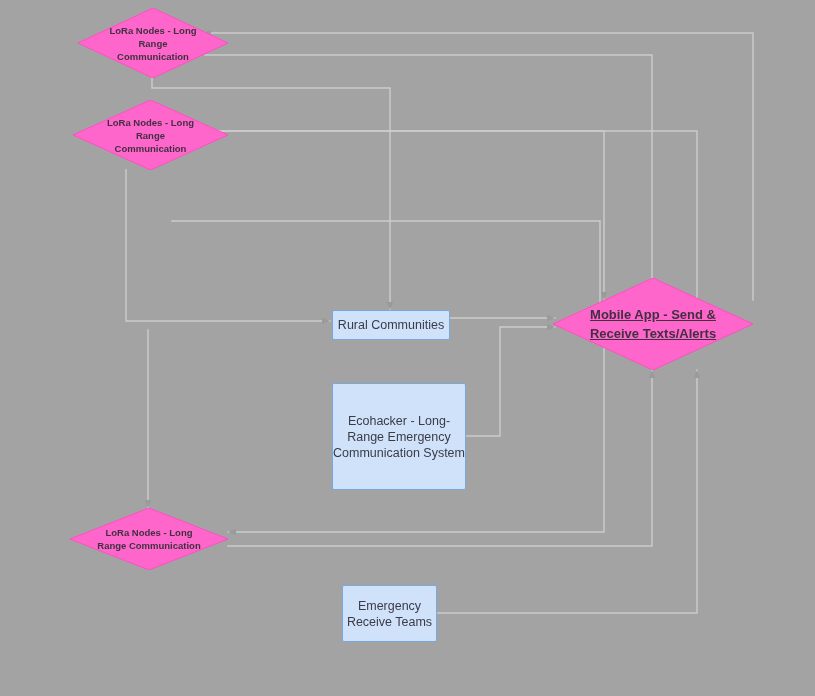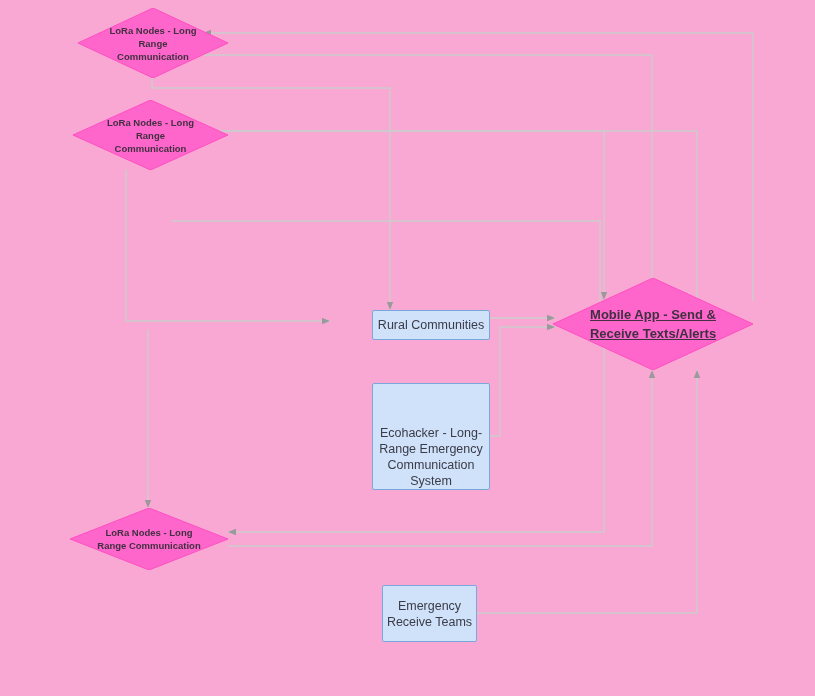--- a/index.html
+++ b/index.html
@@ -7,21 +7,21 @@
     padding: 0;
     background: #ffffff;
   }
   body {
     font-family: "Liberation Sans", sans-serif;
   }
   #canvas {
     position: relative;
     width: 815px;
     height: 696px;
-    background: #f9a8d4;
+    background: #a3a3a3;
     overflow: hidden;
   }
   #edges {
     position: absolute;
     left: 0;
     top: 0;
     width: 815px;
     height: 696px;
   }
   .node {
@@ -33,21 +33,20 @@
     text-align: center;
     color: #333333;
   }
   .rect {
     background: #cfe2f9;
     border: 1px solid #7aa8dd;
     border-radius: 2px;
     font-size: 12.5px;
     line-height: 16px;
     color: #3b3b48;
-    margin-left: 40px;
   }
   .diamond-wrap {
     position: absolute;
   }
   .diamond-shape {
     position: absolute;
     left: 0;
     top: 0;
     width: 100%;
     height: 100%;
@@ -126,21 +125,21 @@
     <span>Rural Communities</span>
   </div>
 
   <div class="diamond-wrap d-large" style="left:553px; top:278px; width:200px; height:92px;">
     <svg class="diamond-shape" viewBox="0 0 200 92" preserveAspectRatio="none" xmlns="http://www.w3.org/2000/svg">
       <polygon points="100,0 200,46 100,92 0,46" fill="#ff66cc" stroke="#ff4ec2" stroke-width="1"></polygon>
     </svg>
     <div class="diamond-label">Mobile App - Send &amp; Receive Texts/Alerts</div>
   </div>
 
-  <div class="node rect" style="left:332px; top:383px; width:118px; height:107px;align-items:flex-end;">
+  <div class="node rect" style="left:332px; top:383px; width:134px; height:107px;">
     <span>Ecohacker - Long-Range Emergency Communication System</span>
   </div>
 
   <div class="diamond-wrap d-small" style="left:70px; top:508px; width:158px; height:62px;">
     <svg class="diamond-shape" viewBox="0 0 158 62" preserveAspectRatio="none" xmlns="http://www.w3.org/2000/svg">
       <polygon points="79,0 158,31 79,62 0,31" fill="#ff66cc" stroke="#ff4ec2" stroke-width="1"></polygon>
     </svg>
     <div class="diamond-label">LoRa Nodes - Long Range Communication</div>
   </div>
 

